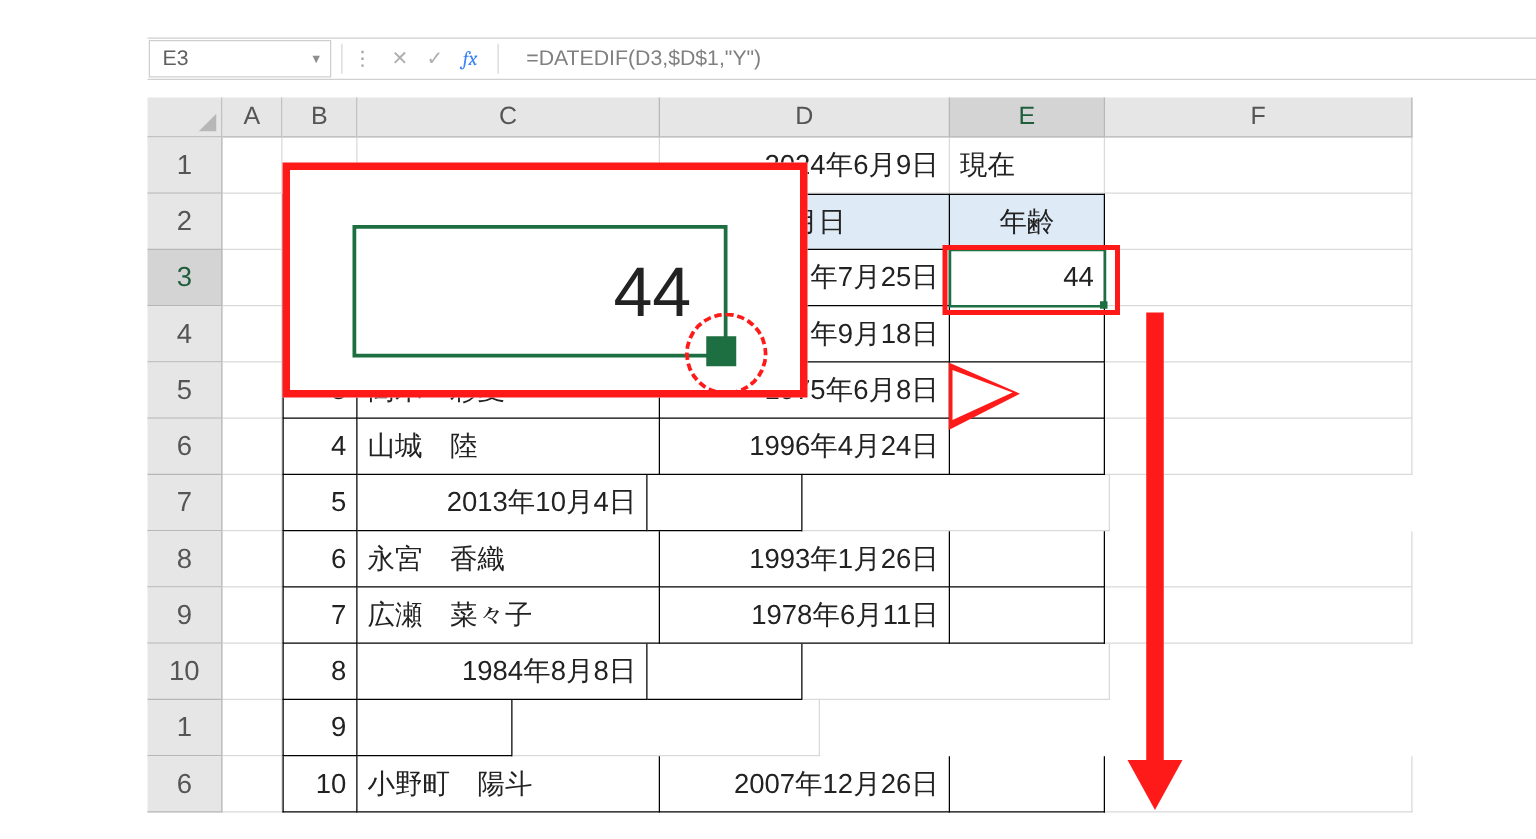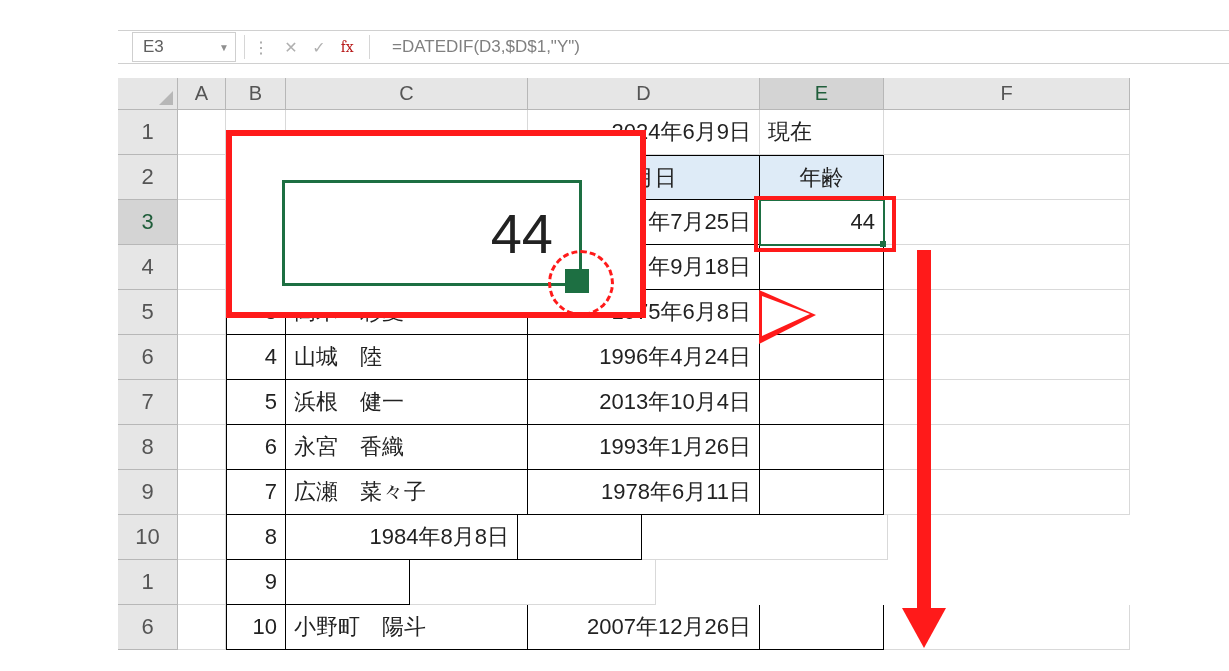--- a/index.html
+++ b/index.html
@@ -18,23 +18,23 @@
     position: absolute;
     left: 118px; top: 30px;
     right: 0; height: 34px;
     display: flex;
     align-items: center;
     border-top: 1px solid #d0d0d0;
     border-bottom: 1px solid #d0d0d0;
     background: #ffffff;
   }
   .name-box {
-    width: 104px;
+    width: 146px;
     height: 30px;
-    margin-left: 14px;
+    margin-left: 1px;
     border: 1px solid #cfcfcf;
     display: flex;
     align-items: center;
     justify-content: space-between;
     padding: 0 6px 0 10px;
     font-size: 17px;
     color: #5f5f5f;
   }
   .name-box .chev {
     font-size: 10px;
@@ -46,21 +46,21 @@
   .fb-dots { color:#9f9f9f; font-size:16px; margin-right:8px; }
   .fb-btn {
     width: 28px;
     height: 100%;
     display: flex;
     align-items: center;
     justify-content: center;
     color: #b0b0b0;
     font-size: 16px;
   }
-  .fb-btn.fx { font-family: "Cambria", serif; color:#b91c1c; }
+  .fb-btn.fx { font-style: italic; font-family: "Cambria", serif; color:#3b82f6; }
   .formula-text {
     flex: 1;
     padding-left: 14px;
     font-size: 17px;
     color: #808080;
   }
 
   
   .sheet {
     position: absolute;
@@ -393,23 +393,20 @@
             <span></span>
           </div>
         <div class="cell wF"></div>
       </div>
 
       <div class="row">
         <div class="cell wA"></div>
         <div class="cell wB tbl tbl-left right">
             <span>5</span>
           </div>
-        <div class="cell wC tbl">
-            <span>浜根　健一</span>
-          </div>
         <div class="cell wD tbl right">
             <span>2013年10月4日</span>
           </div>
         <div class="cell wE tbl right">
             <span></span>
           </div>
         <div class="cell wF"></div>
       </div>
 
       <div class="row">

